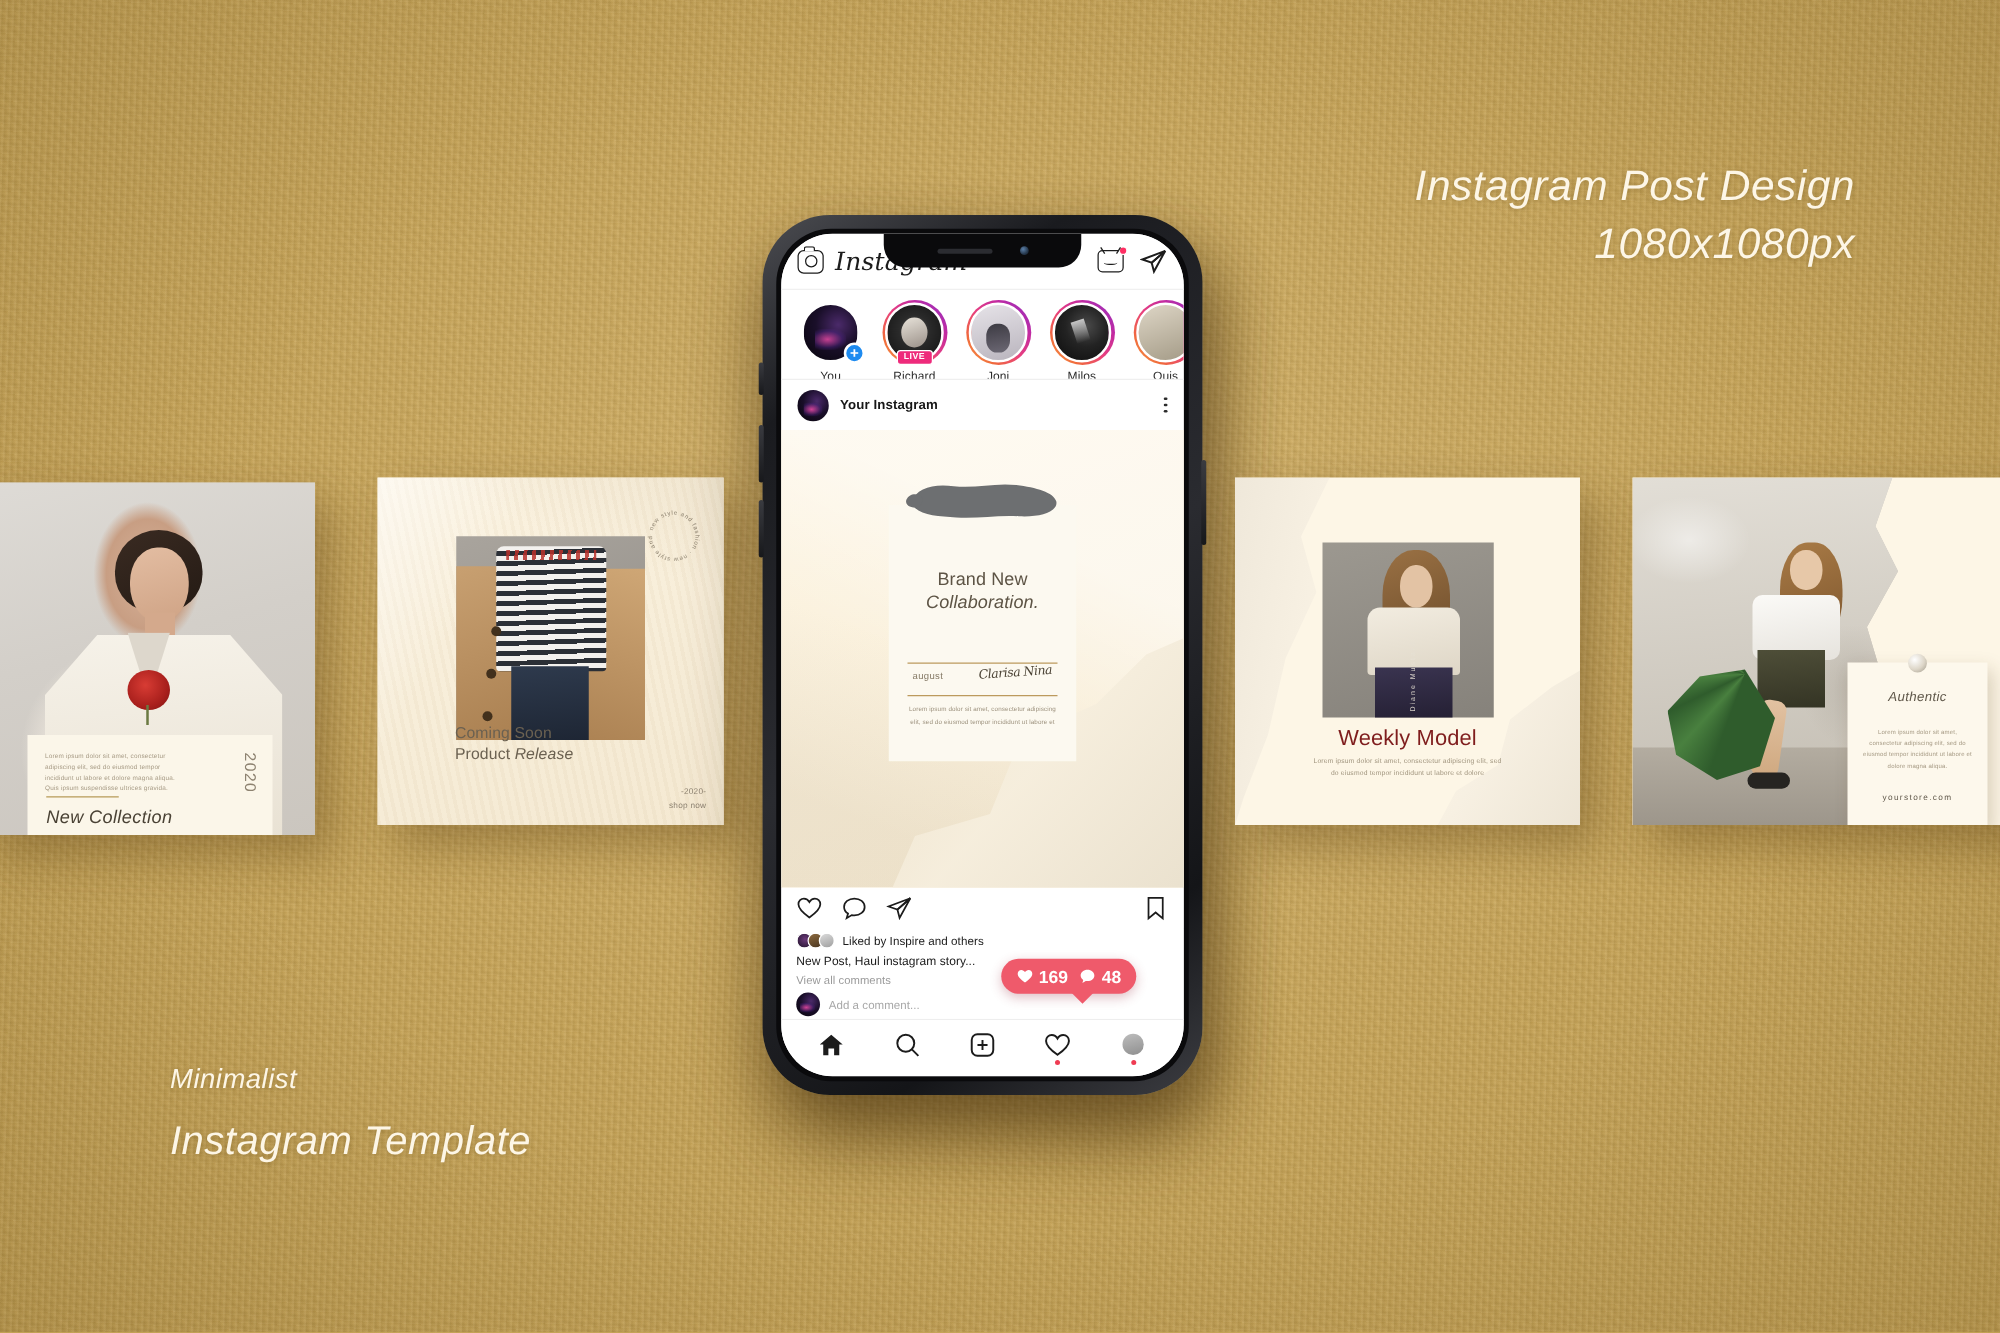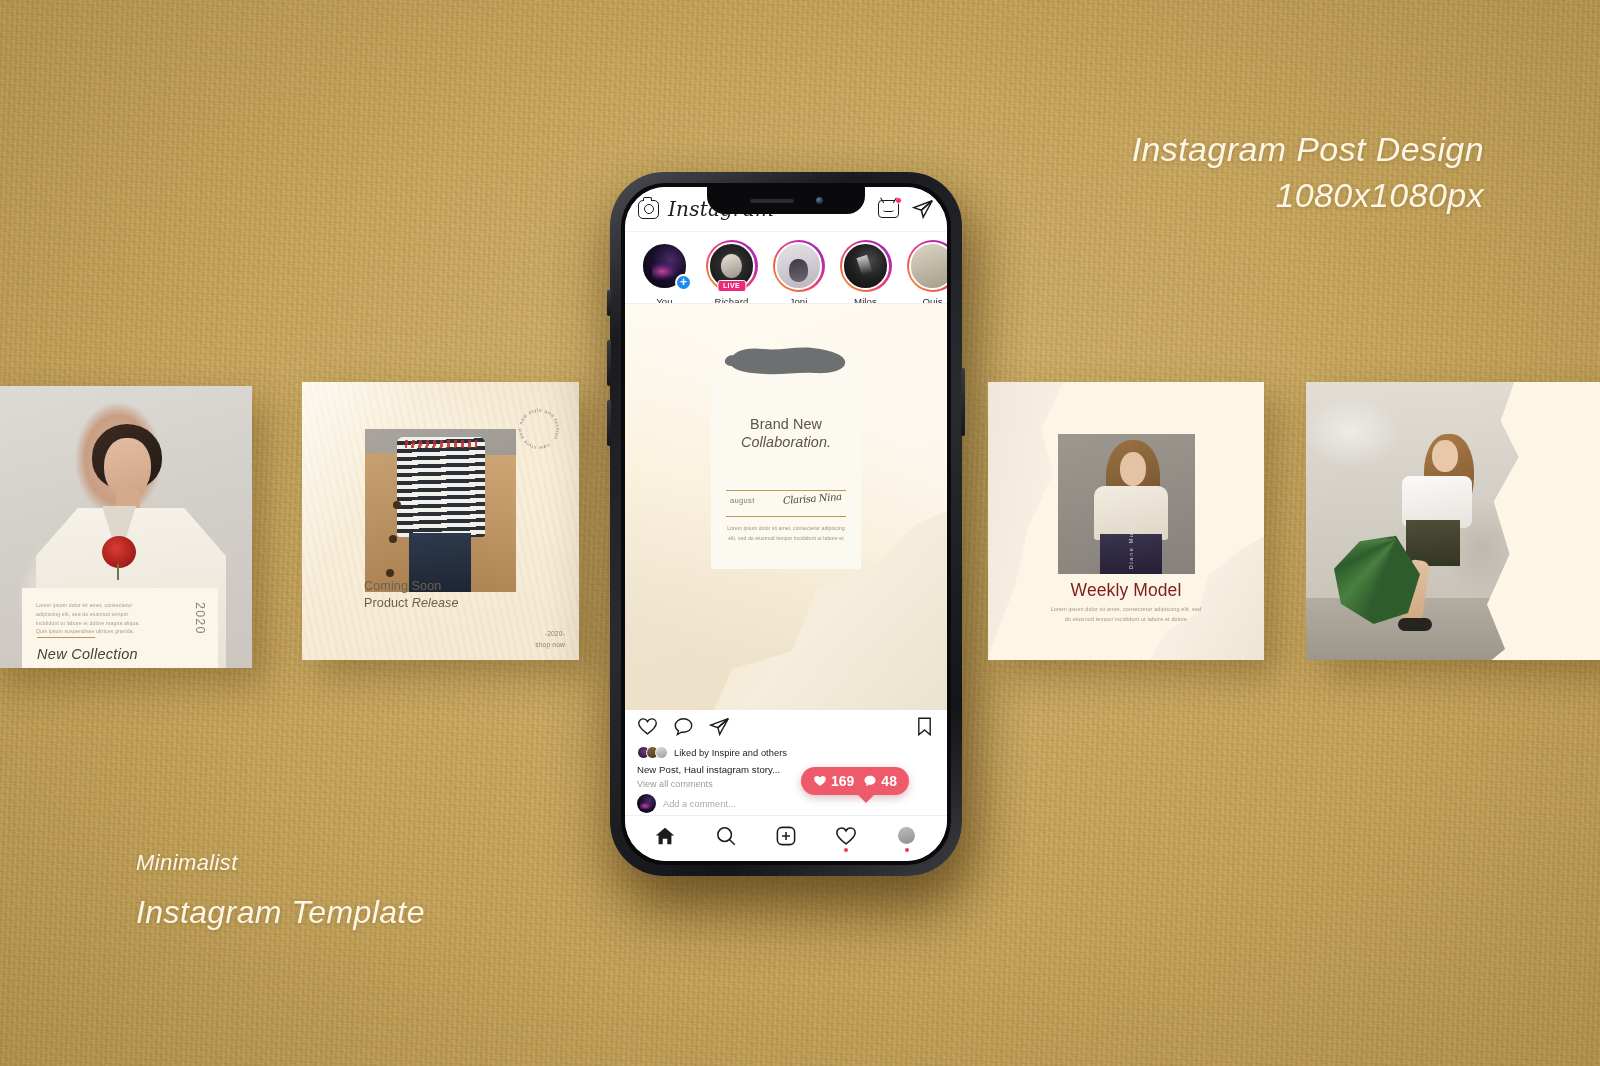--- a/index.html
+++ b/index.html
@@ -450,20 +450,29 @@
           <div class="sname">Milos</div>
         </div>
         <div class="story">
           <div class="ring grad">
             <div class="av av-rica"></div>
           </div>
           <div class="sname">Quis</div>
         </div>
       </div>
 
+      <div id="post-head">
+        <div id="ph-av"></div>
+        <div id="ph-name">Your Instagram</div>
+        <div id="ph-dots">
+          <span></span>
+            <span></span>
+            <span></span>
+        </div>
+      </div>
 
       <div id="post-img">
         <div id="pi-tex"></div>
         <div id="pi-torn"></div>
         <div id="pi-card">
           <svg id="pi-brush" viewBox="0 0 126 36">
             <path d="M6,20 C10,8 24,5 40,7 C58,9 72,4 90,6 C106,8 120,12 122,19 C124,27 110,32 92,31 C74,30 60,33 42,32 C26,31 10,30 6,20 Z" fill="#6d6f71"></path>
             <path d="M2,18 C4,13 10,12 14,15 C17,18 14,24 9,24 C5,24 1,22 2,18 Z" fill="#6d6f71"></path>
           </svg>
           <div id="pi-t1">Brand New</div>
@@ -580,13 +589,19 @@
     <div id="c5-wall"></div>
     <div id="c5-floor"></div>
     <div id="c5-hair"></div>
     <div id="c5-face"></div>
     <div id="c5-shirt"></div>
     <div id="c5-shorts"></div>
     <div id="c5-leg"></div>
     <div id="c5-shoe"></div>
     <div id="c5-palm"></div>
   </div>
+  <div id="c5-note">
+    <div id="c5-pin"></div>
+    <div id="c5-title">Authentic</div>
+    <div id="c5-lorem">Lorem ipsum dolor sit amet, consectetur adipiscing elit, sed do eiusmod tempor incididunt ut labore et dolore magna aliqua.</div>
+    <div id="c5-url">yourstore.com</div>
+  </div>
 </div>
 
 </body></html>

